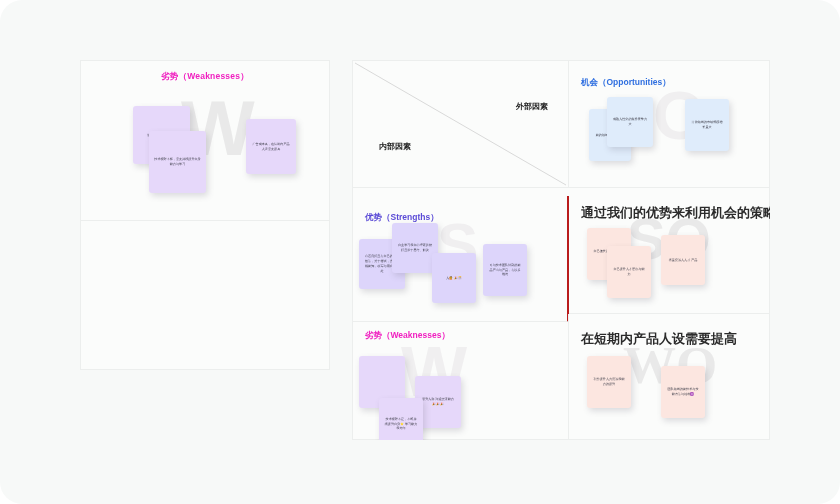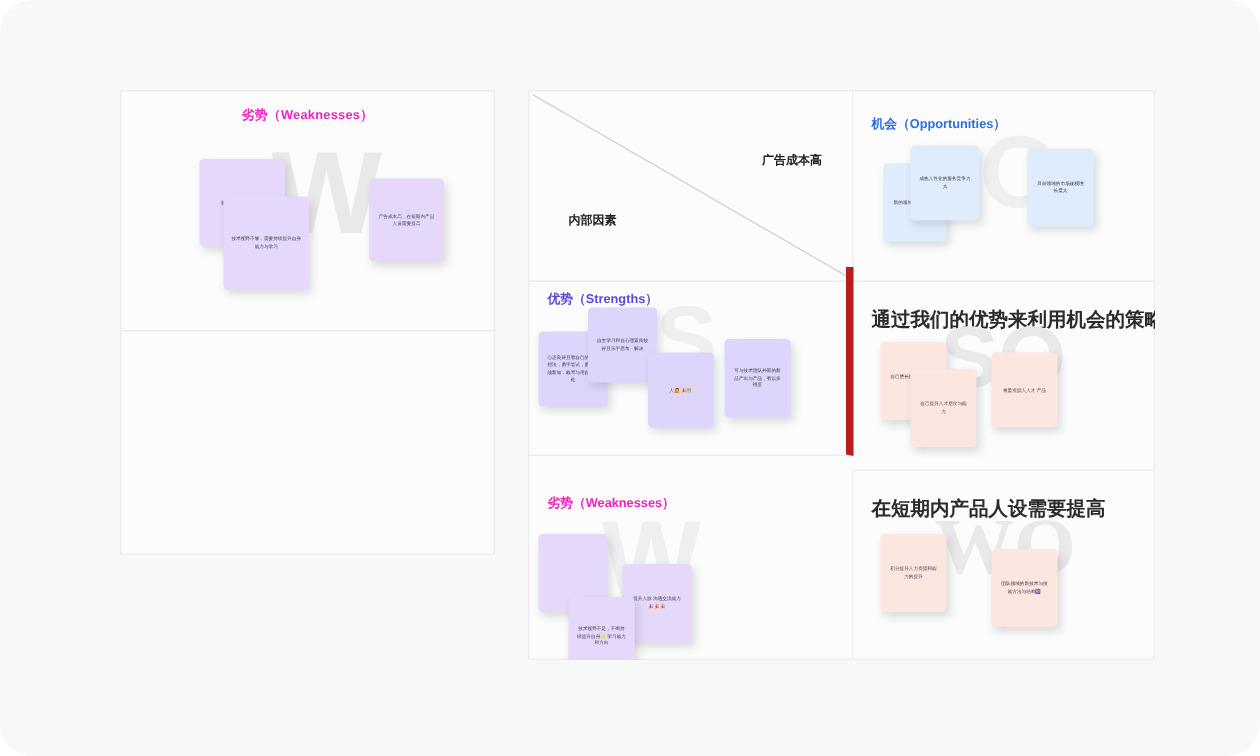--- a/index.html
+++ b/index.html
@@ -46,21 +46,21 @@
   #left-sec-w { top: 0; height: 160px; border-bottom: 1px solid #eceeed; }
   #left-sec-t { top: 160px; height: 150px; }
 
   
   .cell {
     position: absolute;
     overflow: hidden;
   }
   #cell-axis  { left: 0;   top: 0;   width: 216px; height: 127px; border-right: 1px solid #eceeed; border-bottom: 1px solid #eceeed; }
   #cell-o     { left: 216px; top: 0; width: 201px; height: 127px; border-bottom: 1px solid #eceeed; text-decoration: underline; }
-  #cell-s     { left: 0;   top: 117px; width: 216px; height: 126px; border-right: 5px solid #b91c1c; border-bottom: 1px solid #eceeed; }
+  #cell-s     { left: 0;   top: 135px; width: 216px; height: 126px; border-right: 2px solid #b91c1c; border-bottom: 1px solid #eceeed; }
   #cell-so    { left: 216px; top: 127px; width: 201px; height: 126px; border-bottom: 1px solid #eceeed; }
   #cell-w2    { left: 0;   top: 253px; width: 216px; height: 126px; border-right: 1px solid #eceeed; }
   #cell-wo    { left: 216px; top: 253px; width: 201px; height: 126px; }
 
   
   .sec-title {
     position: absolute;
     font-size: 8.5px;
     font-weight: bold;
     white-space: nowrap;
@@ -168,21 +168,21 @@
     </div>
 
   </div>
 
   <div class="panel" id="right-panel">
 
     <div class="cell" id="cell-axis">
       <svg class="diag" viewBox="0 0 216 127" preserveAspectRatio="none">
         <line x1="2" y1="2" x2="214" y2="125" stroke="#c9c9c9" stroke-width="0.7"></line>
       </svg>
-      <div class="axis-label" id="axis-ext">广告成本高</div>
+      <div class="axis-label" id="axis-ext">外部因素</div>
       <div class="axis-label" id="axis-int">内部因素</div>
     </div>
 
     <div class="cell" id="cell-o">
       <div class="cell-title" id="t-o">机会（Opportunities）</div>
 
       <div class="wm wm-soft" style="left:84px; top:27px; font-size:68px;">O</div>
 
       <div class="note blue" style="left:20px; top:48px; width:42px; height:52px;">
         <span class="note-text">新的领域行业趋势☑️</span>

